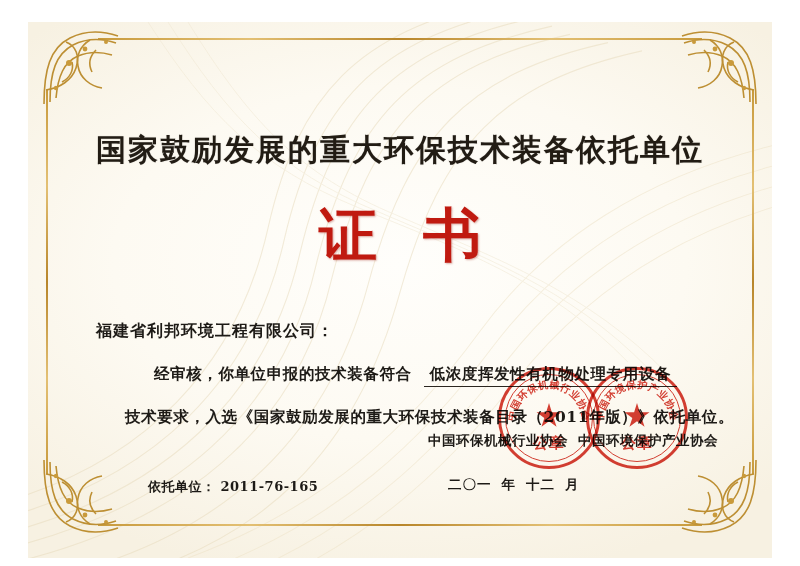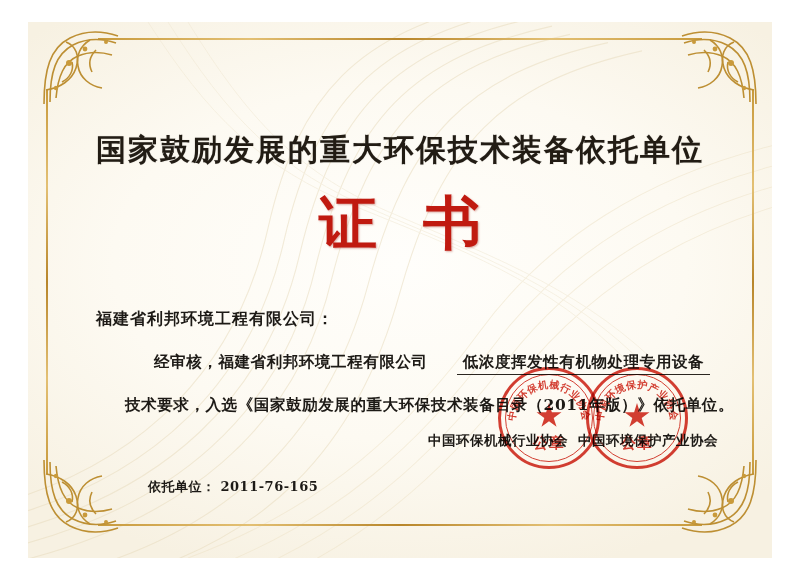--- a/index.html
+++ b/index.html
@@ -89,21 +89,21 @@
     letter-spacing: 2px;
     color: #221c14;
     font-weight: 700;
     margin-top: 58px;
     font-family: "DejaVu Serif", "Liberation Serif", serif;
     text-shadow: 0 0 1px rgba(0,0,0,0.25);
   }
 
   .cert-word {
     text-align: center;
-    margin-top: 14px;
+    margin-top: 26px;
     color: #c01a10;
     font-size: 58px;
     font-weight: 700;
     letter-spacing: 46px;
     text-indent: 46px;
     font-family: "DejaVu Serif", "Liberation Serif", serif;
     text-shadow: 1px 1px 2px rgba(150,20,10,0.35);
   }
 
   .recipient {
@@ -124,21 +124,21 @@
     letter-spacing: 0.6px;
     white-space: nowrap;
   }
   .body-line .indent { display: inline-block; width: 30px; }
   .fill-blank {
     display: inline-block;
     min-width: 234px;
     text-align: center;
     border-bottom: 1.3px solid #2b2620;
     padding: 0 6px 1px 6px;
-    margin: 0 23px;
+    margin: 0 6px;
     font-weight: 700;
   }
   .body-line2 {
     margin-top: 20px;
     margin-left: 49px;
     font-size: 15.5px;
     font-weight: 700;
     color: #1d1a16;
     letter-spacing: 0.6px;
     white-space: nowrap;
@@ -340,31 +340,37 @@
     <div class="content">
 
       <div class="main-title">国家鼓励发展的重大环保技术装备依托单位</div>
 
       <div class="cert-word">证书</div>
 
       <div class="recipient">福建省利邦环境工程有限公司：</div>
 
       <div class="body-line">
         <span class="indent"></span>
-        <span>经审核，福建省利邦环境工程有限公司</span>
+        <span>经审核，你单位申报的技术装备符合</span>
         <span class="fill-blank">低浓度挥发性有机物处理专用设备</span>
       </div>
 
       <div class="body-line2">技术要求，入选《国家鼓励发展的重大环保技术装备目录（2011年版）》依托单位。</div>
 
       <div class="assoc-row">
         <span>中国环保机械行业协会</span>
         <span>中国环境保护产业协会</span>
       </div>
 
+      <div class="date-row">
+        <span>二〇一</span>
+        <span>年</span>
+        <span>十二</span>
+        <span>月</span>
+      </div>
 
       <div class="cert-no">
         <span>依托单位：</span>
         <span class="num">2011-76-165</span>
       </div>
 
     </div>
 
     <div class="seal left">
       <div class="ring"></div>

